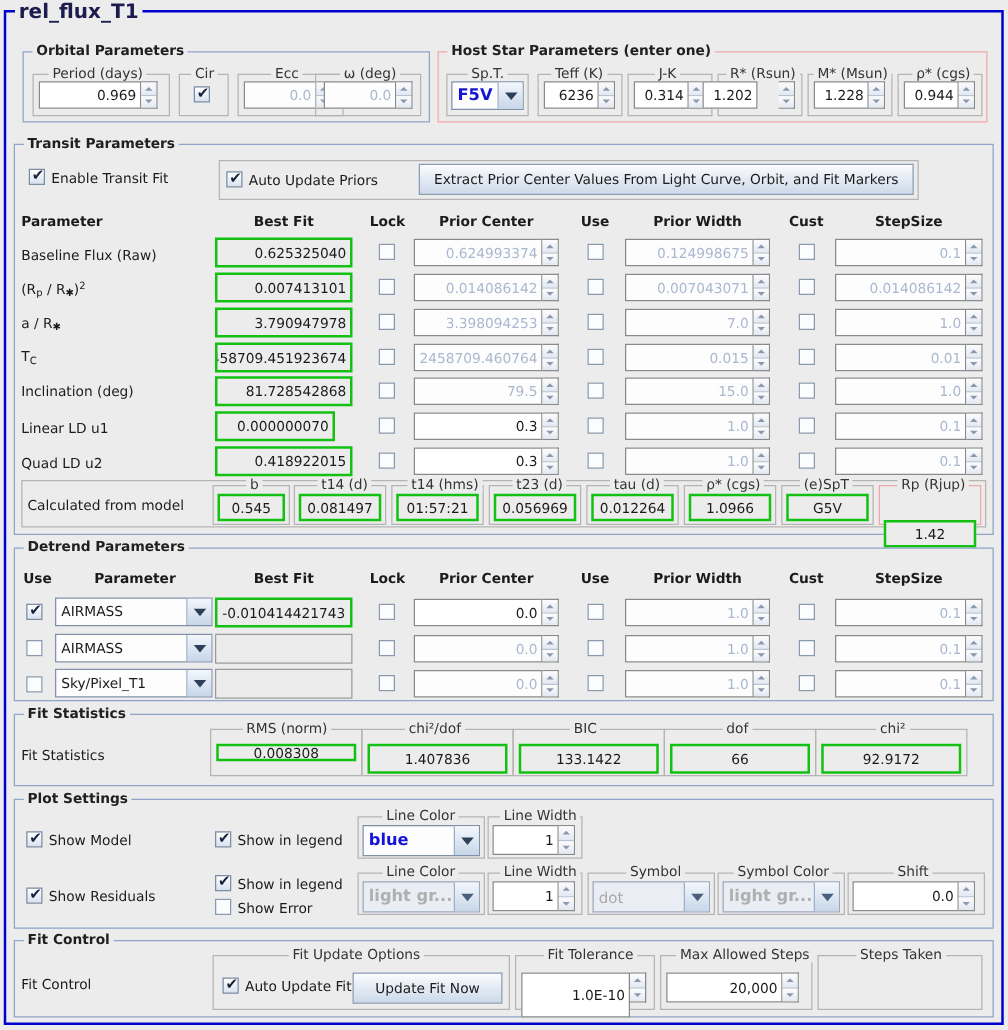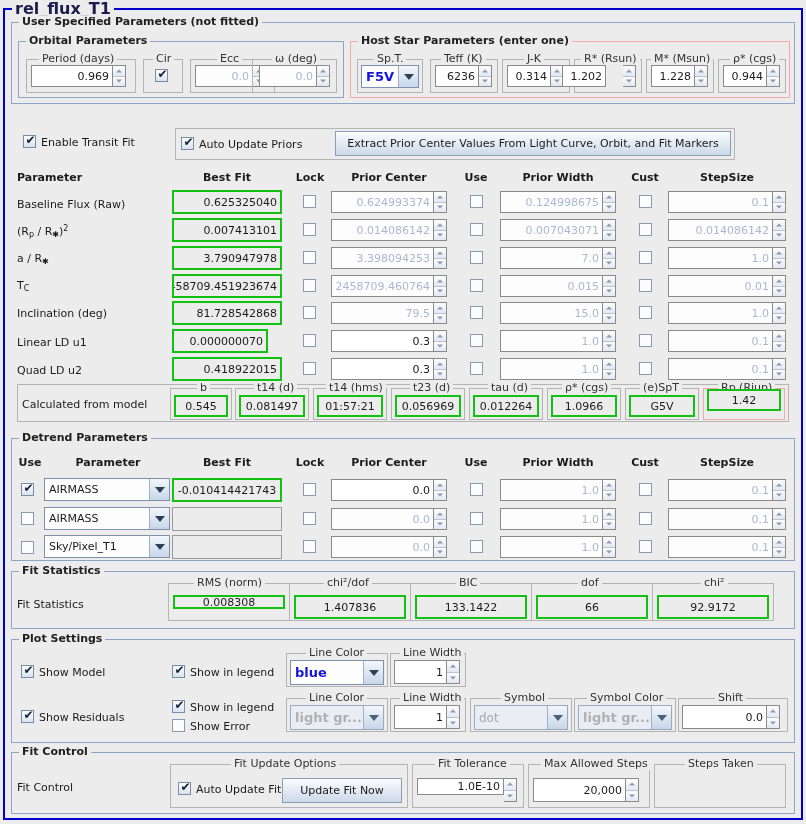--- a/index.html
+++ b/index.html
@@ -127,23 +127,20 @@
 </style>
 </head>
 <body>
 
 <div id="root">
 
   <div class="grp navy" style="left:3px; top:8px; width:800px; height:812px;">
     <div class="t navytitle">rel_flux_T1</div>
   </div>
 
-  <div class="grp blue" style="left:11px; top:22px; width:784px; height:82px;">
-    <div class="t bold">User Specified Parameters (not fitted)</div>
-  </div>
 
   <div class="grp blue" style="left:18px; top:41px; width:326px; height:57px;">
     <div class="t bold">Orbital Parameters</div>
   </div>
 
   <div class="grp gray" style="left:26px; top:59px; width:110px; height:34px;">
     <div class="t plain" style="left:12px;">Period (days)</div>
   </div>
   <div class="fld" style="left:31px; top:65px; width:82px; height:22px;">0.969</div>
   <div class="spin" style="left:113px; top:65px; height:22px;">
@@ -224,20 +221,23 @@
 
   <div class="grp gray" style="left:718px; top:59px; width:68px; height:34px;">
     <div class="t plain" style="left:11px;">ρ* (cgs)</div>
   </div>
   <div class="fld" style="left:723px; top:65px; width:44px; height:22px;">0.944</div>
   <div class="spin" style="left:767px; top:65px; height:22px;">
       <i></i>
       <i></i>
     </div>
 
+  <div class="grp blue" style="left:11px; top:115px; width:784px; height:313px;">
+    <div class="t bold">Transit Parameters</div>
+  </div>
 
   <div class="cb on" style="left:23px; top:135px;"></div>
   <div class="lbl" style="left:41px; top:136px;">Enable Transit Fit</div>
 
   <div class="grp gray" style="left:175px; top:128px; width:560px; height:32px;"></div>
   <div class="cb on" style="left:181px; top:137px;"></div>
   <div class="lbl" style="left:199px; top:138px;">Auto Update Priors</div>
   <div class="btn" style="left:335px; top:131px; width:396px; height:25px;">Extract Prior Center Values From Light Curve, Orbit, and Fit Markers</div>
 
   <div class="lbl b" style="left:17px; top:171px;">Parameter</div>
@@ -430,21 +430,21 @@
   <div class="fld green ctr" style="left:551px; top:395px; width:66px; height:22px;">1.0966</div>
 
   <div class="grp gray" style="left:625px; top:388px; width:74px; height:32px;">
     <div class="t plain" style="left:14px;">(e)SpT</div>
   </div>
   <div class="fld green ctr" style="left:629px; top:395px; width:66px; height:22px;">G5V</div>
 
   <div class="grp pink" style="left:703px; top:388px; width:82px; height:32px;">
     <div class="t plain" style="left:14px;">Rp (Rjup)</div>
   </div>
-  <div class="fld green ctr" style="left:707px; top:389px; width:74px; height:22px;">1.42</div>
+  <div class="fld green ctr" style="left:707px; top:416px; width:74px; height:22px;">1.42</div>
 
   <div class="grp blue" style="left:11px; top:438px; width:784px; height:123px;">
     <div class="t bold">Detrend Parameters</div>
   </div>
 
   <div class="lbl b c" style="left:12px; top:456px; width:36px;">Use</div>
   <div class="lbl b c" style="left:48px; top:456px; width:120px;">Parameter</div>
   <div class="lbl b c" style="left:172px; top:456px; width:110px;">Best Fit</div>
   <div class="lbl b c" style="left:290px; top:456px; width:40px;">Lock</div>
   <div class="lbl b c" style="left:331px; top:456px; width:116px;">Prior Center</div>
@@ -641,21 +641,21 @@
   <div class="grp gray" style="left:170px; top:764px; width:238px; height:44px;">
     <div class="t plain" style="left:60px;">Fit Update Options</div>
   </div>
   <div class="cb on" style="left:178px; top:782px;"></div>
   <div class="lbl" style="left:196px; top:783px;">Auto Update Fit</div>
   <div class="btn" style="left:282px; top:778px; width:120px; height:25px;">Update Fit Now</div>
 
   <div class="grp gray" style="left:412px; top:764px; width:112px; height:44px;">
     <div class="t plain" style="left:22px;">Fit Tolerance</div>
   </div>
-  <div class="fld" style="left:417px; top:778px; width:87px; height:17px;">1.0E-10</div>
+  <div class="fld" style="left:417px; top:778px; width:87px; height:36px;">1.0E-10</div>
   <div class="spin" style="left:504px; top:778px; height:24px;">
       <i></i>
       <i></i>
     </div>
 
   <div class="grp gray" style="left:528px; top:764px; width:122px; height:44px;">
     <div class="t plain" style="left:12px;">Max Allowed Steps</div>
   </div>
   <div class="fld" style="left:533px; top:778px; width:93px; height:24px;">20,000</div>
   <div class="spin" style="left:626px; top:778px; height:24px;">

